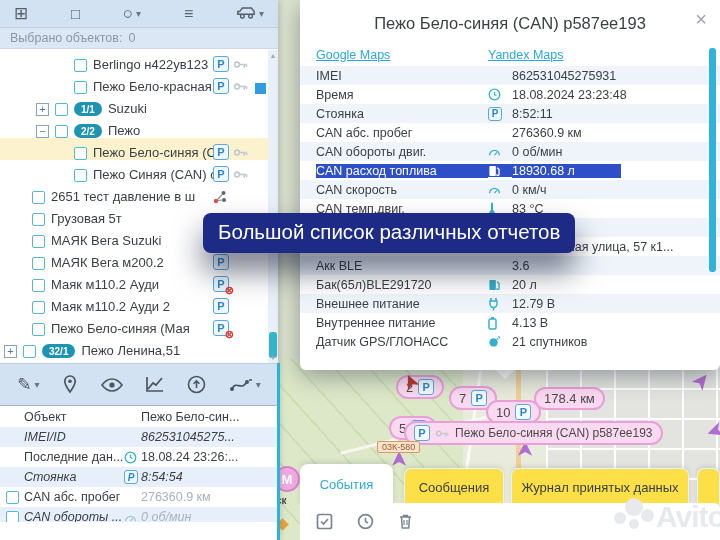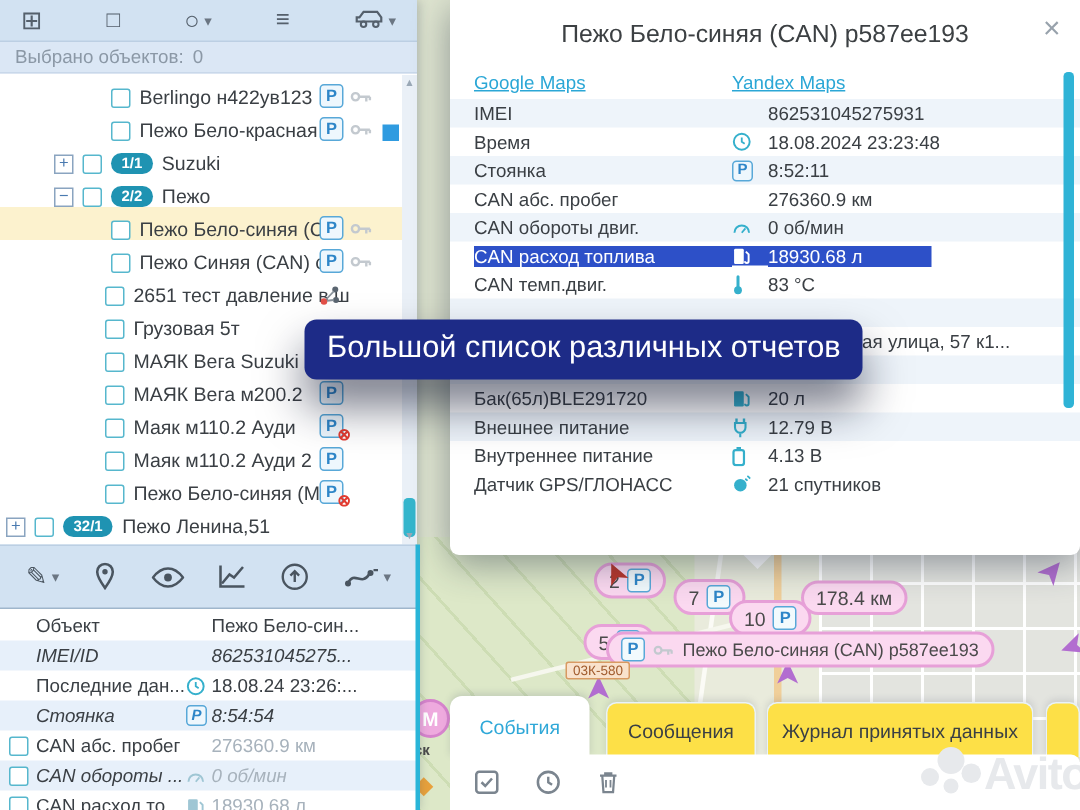--- a/index.html
+++ b/index.html
@@ -27,21 +27,21 @@
                  display:flex; align-items:center; justify-content:space-between; padding:0 14px; color:#55606c; }
   .tt-group { display:flex; align-items:center; gap:3px; }
   .tt-ic { font-size:17px; line-height:17px; cursor:pointer; }
   .caret { font-size:10px; color:#6b7683; }
   .sel-bar { height:21px; background:#dbe7f5; border-bottom:1px solid #c9d8ea; color:#8b98a6;
              font-size:12.5px; display:flex; align-items:center; padding:0 10px; gap:6px; }
 
   .tree { position:absolute; left:0; top:50px; width:268px; height:313px; background:#fff; overflow:hidden; }
   .trow { position:relative; height:22px; display:flex; align-items:flex-end; gap:6px; font-size:13px; color:#3a3f44; }
   .trow.hl { background:#fcf2ce; }
-  .lv0 { padding-left:4px; } .lv1 { padding-left:36px; } .lv2 { padding-left:70px; } .lv3 { padding-left:74px; }
+  .lv0 { padding-left:4px; } .lv1 { padding-left:36px; } .lv2 { padding-left:32px; } .lv3 { padding-left:74px; }
   .cb { flex:0 0 auto; width:13px; height:13px; border:1.5px solid #56b7cd; border-radius:2px; background:#fff; }
   .expander { flex:0 0 auto; width:13px; height:13px; border:1px solid #8aa4c0; background:#fff; color:#4a7ab0;
               font-size:11px; line-height:11px; text-align:center; }
   .cnt-badge { flex:0 0 auto; background:#1f93b2; color:#fff; font-size:10px; font-weight:bold;
                padding:1.5px 7px; border-radius:9px; }
   .tlabel { white-space:nowrap; overflow:hidden; }
   .row-badges { position:absolute; left:213px; display:flex; align-items:center; gap:4px; }
   .pbadge { position:relative; width:16px; height:16px; border:1.5px solid #58a8d8; border-radius:3px;
             background:#eef7fd; color:#2e86c8; font-weight:bold; font-size:11px;
             display:inline-flex; align-items:center; justify-content:center; flex:0 0 auto; }
@@ -52,21 +52,21 @@
 
   .vscroll { position:absolute; right:0; top:50px; width:10px; height:313px; background:#eaf0f7; }
   .vthumb { position:absolute; left:1px; width:8px; top:282px; height:26px; background:#35b5cc; border-radius:3px; }
   .varr { position:absolute; left:0; width:10px; color:#9aa8b6; font-size:7px; text-align:center; }
 
   .bottom-toolbar { position:absolute; left:0; top:363px; width:278px; height:43px; background:#d2e2f2;
                     border-top:1px solid #bccfe3; border-bottom:1px solid #9fb6cc;
                     display:flex; align-items:center; justify-content:space-around; color:#4a5560; padding:0 6px; }
   .bt-group { display:flex; align-items:center; gap:3px; }
 
-  .info-table { position:absolute; left:0; top:407px; width:278px; height:133px; background:#fff; overflow:hidden; }
+  .info-table { position:absolute; left:0; top:407px; width:278px; height:115px; background:#fff; overflow:hidden; }
   .irow { height:20px; display:flex; align-items:center; font-size:12.5px; color:#3a3f44; padding-left:6px; }
   .irow.alt { background:#e7f0fa;font-style:italic; }
   .ilabel { width:118px; white-space:nowrap; overflow:hidden; flex:0 0 auto; }
   .irow .cb { margin-right:5px; }
   .irow.nocb .ilabel { margin-left:18px; width:100px; }
   .iicon { width:17px; color:#35b0cc; display:flex; align-items:center; flex:0 0 auto; }
   .ival { white-space:nowrap; overflow:hidden; }
   .ival.gray { color:#a7b2bc; }
   .pbadge.mini { width:14px; height:14px; font-size:10px; }
   .accent-line { position:absolute; left:277px; top:363px; width:3px; height:177px; background:#2ab5d8; z-index:11; }
@@ -513,20 +513,30 @@
     <div class="prow sel">
       <span class="plabel">CAN расход топлива</span>
       <span class="picon">
           <svg width="12" height="13" viewBox="0 0 13 14">
             <rect x="1.5" y="2" width="7" height="11" rx="1" fill="currentColor"></rect>
             <path d="M10 4l2 2v5a1.3 1.3 0 0 1-2.6 0" fill="none" stroke="currentColor" stroke-width="1.4"></path>
           </svg>
         </span>
       <span class="pval">18930.68 л</span>
     </div>
+    <div class="prow alt">
+      <span class="plabel">CAN скорость</span>
+      <span class="picon">
+          <svg width="13" height="11" viewBox="0 0 16 13">
+            <path d="M2 11a6 6 0 0 1 12 0" fill="none" stroke="currentColor" stroke-width="1.6"></path>
+            <path d="M8 11l3-3.5" stroke="currentColor" stroke-width="1.5"></path>
+          </svg>
+        </span>
+      <span class="pval">0 км/ч</span>
+    </div>
     <div class="prow">
       <span class="plabel">CAN темп.двиг.</span>
       <span class="picon">
           <svg width="8" height="14" viewBox="0 0 8 14">
             <path d="M4 1.5v7" stroke="currentColor" stroke-width="2" stroke-linecap="round"></path>
             <circle cx="4" cy="10.5" r="2.6" fill="currentColor"></circle>
           </svg>
         </span>
       <span class="pval">83 °C</span>
     </div>

